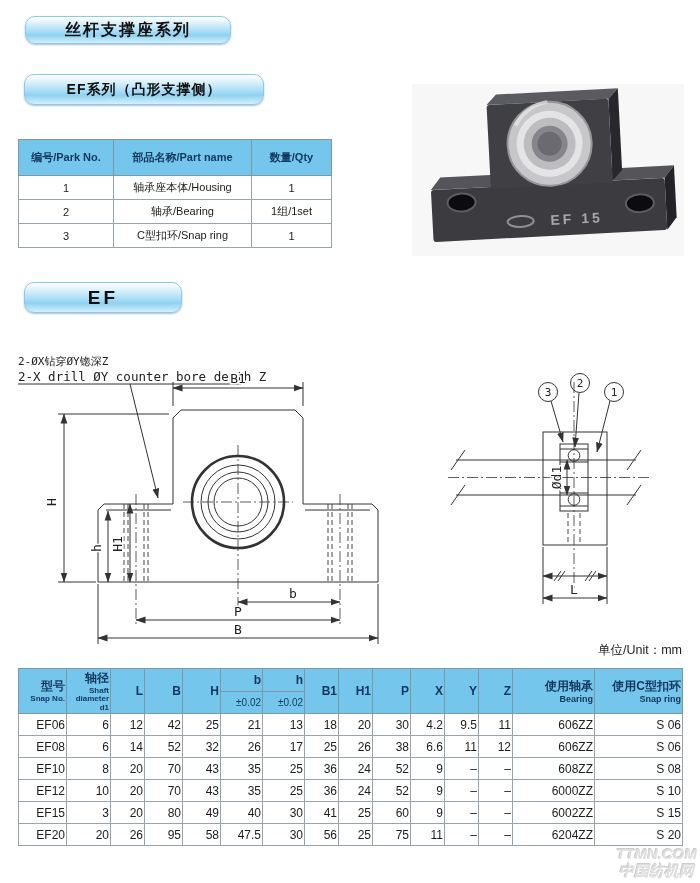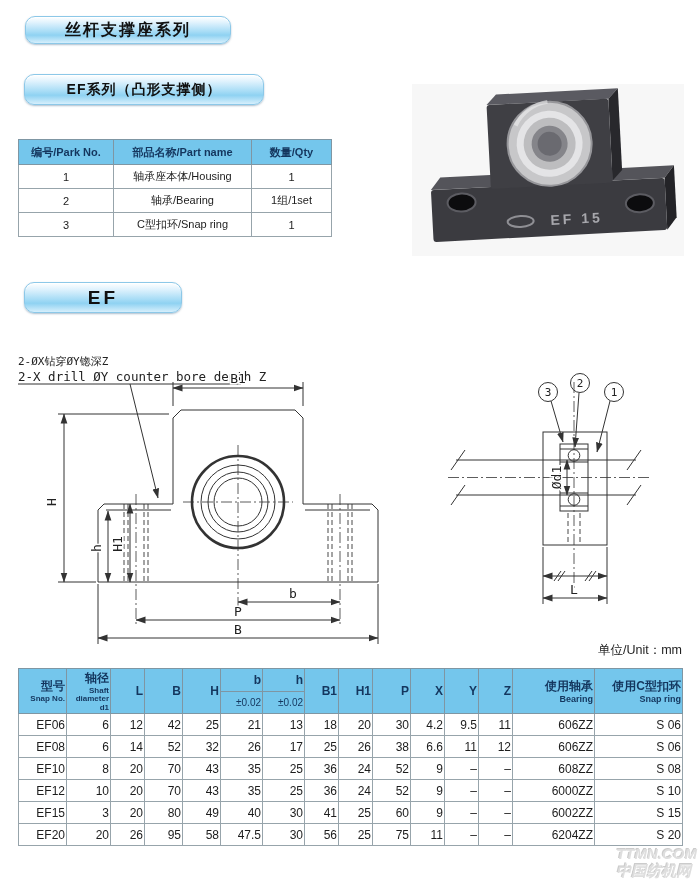--- a/index.html
+++ b/index.html
@@ -22,21 +22,21 @@
   #pill-series { left:24px; top:74px;  width:240px; height:31px; font-size:14px; letter-spacing:1px; }
   #pill-ef     { left:24px; top:282px; width:158px; height:31px; font-size:19px; letter-spacing:3px; }
 
   
   #parts-table {
     position:absolute; left:18px; top:139px; width:313px;
     border-collapse:collapse; text-align:center; font-size:11px; table-layout:fixed;
   }
   #parts-table th {
     background:#74c6ec; color:#14365e; font-weight:bold; height:25px;
-    border:1px solid #7f96a3; padding:4px;margin-left:8px;
+    border:1px solid #7f96a3; padding:10px;margin-left:8px;
   }
   #parts-table td { height:24px; border:1px solid #97a4ab; background:#fff; padding:2px; }
 
   
   #photo { position:absolute; left:412px; top:84px; width:272px; height:172px; background:#f7f7f7; }
 
   
   #drawing { position:absolute; left:8px; top:352px; width:676px; height:292px; }
   .dln  { stroke:#333; stroke-width:1; fill:none; }
   .dln2 { stroke:#333; stroke-width:2.6; fill:none; }
@@ -60,21 +60,21 @@
   #spec-table th {
     background:#74c6ec; color:#14365e; font-weight:bold;
     border:1px solid #7f96a3; padding:1px; height:18px; font-size:12px;
   }
   #spec-table td { border:1px solid #97a4ab; background:#fff; height:22px; padding:1px; }
   .small-en { display:block; font-size:8px; font-weight:bold; line-height:1.05; }
   .small-en2 { display:block; font-size:9px; font-weight:bold; line-height:1.1; }
 
   
   #watermark {
-    position:absolute; right:3px; bottom:4px; text-align:left;
+    position:absolute; right:3px; bottom:4px; text-align:center;
     font-size:15px; font-weight:bold; font-style:italic; line-height:1.15;
     color:#dedede; text-shadow:1px 1px 0 #ffffff, -1px -1px 0 #cccccc;
     pointer-events:none;
   }
 </style>
 </head>
 <body>
 
 <div class="pill" id="pill-family">
   <span>丝杆支撑座系列</span>

